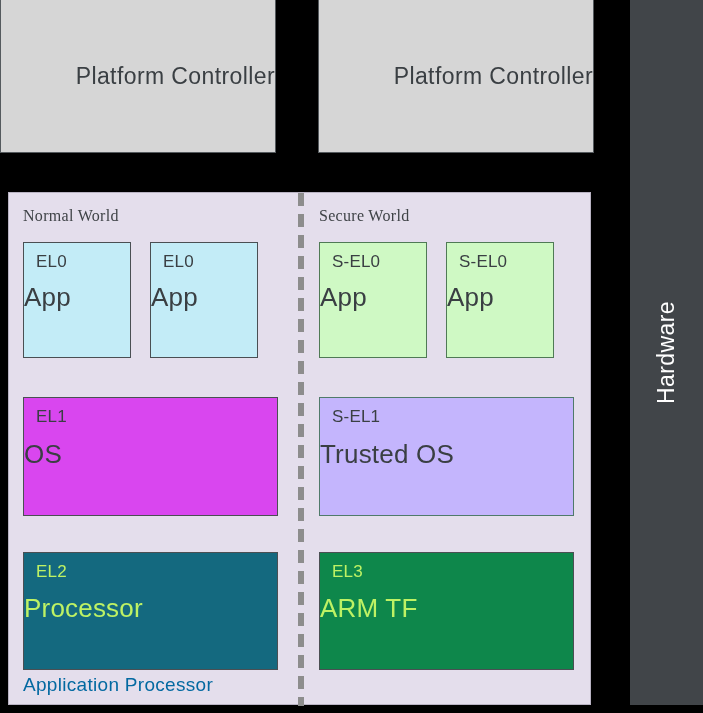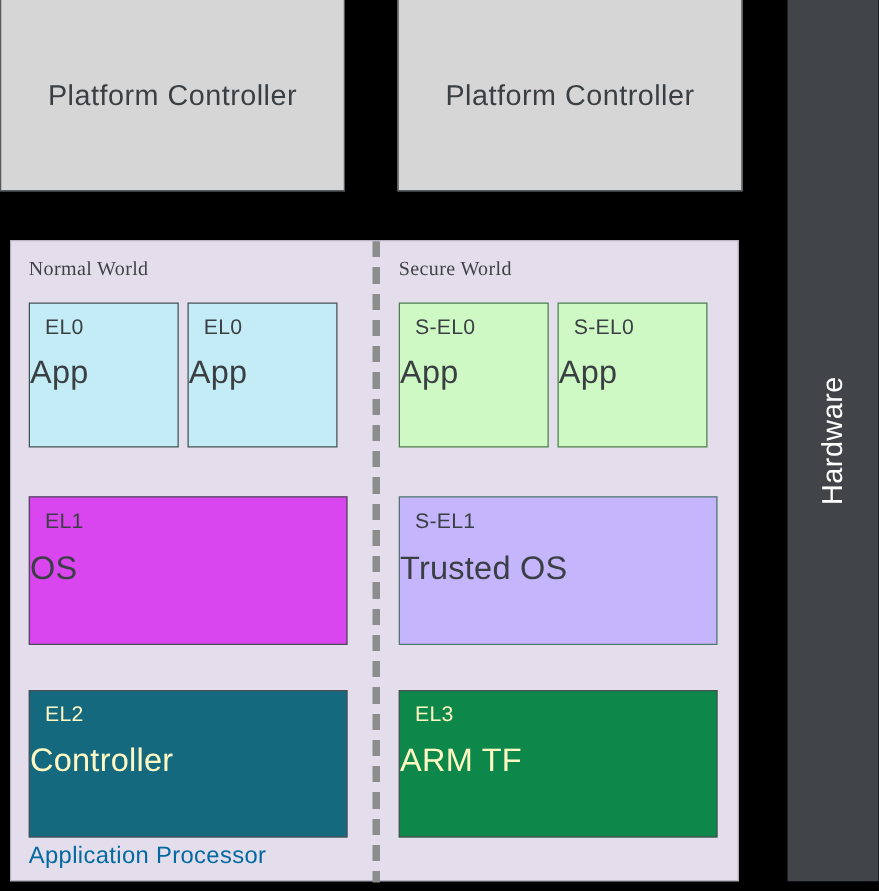--- a/index.html
+++ b/index.html
@@ -17,21 +17,21 @@
   }
 
   
   .platform-box {
     position: absolute;
     background: #D6D6D6;
     border: 1px solid #555a5e;
     box-sizing: border-box;
     display: flex;
     align-items: center;
-    justify-content: center;
+    justify-content: flex-end;
     color: #3a3f43;
     font-size: 23px;
     letter-spacing: 0.4px;
   }
   #platform-left  { left: 0px;   top: -1px; width: 276px; height: 154px; }
   #platform-right { left: 318px; top: -1px; width: 276px; height: 154px; }
 
   
   #ap-panel {
     position: absolute;
@@ -99,24 +99,24 @@
     left: 0;
     right: 0;
     top: 50%;
     transform: translateY(-58%);
     text-align: left;
     font-size: 26px;
     letter-spacing: 0.2px;
     white-space: nowrap;
   }
   .dark-text  { color: #3a3f43; }
-  .light-text { color: #fef9c3; }
-
-  
-  .app-box { top: 49px; height: 116px; width: 120px; }
+  .light-text { color: #bef264; }
+
+  
+  .app-box { top: 49px; height: 116px; width: 108px; }
   #nw-app-0 { left: 14px;  background: #C3ECF7; }
   #nw-app-1 { left: 141px; background: #C3ECF7; }
   #sw-app-0 { left: 310px; background: #CFF9C4; border-color: #4f7a55; }
   #sw-app-1 { left: 437px; background: #CFF9C4; border-color: #4f7a55; }
 
   
   .os-box { top: 204px; height: 119px; width: 255px; }
   #nw-os { left: 14px;  background: #d946ef; }
   #sw-os { left: 310px; background: #c4b5fd; border-color: #4f7a6a; }
 
@@ -173,21 +173,21 @@
       <span class="el-name dark-text">App</span>
     </div>
 
     <div class="el-box os-box" id="nw-os">
       <span class="el-tag dark-text">EL1</span>
       <span class="el-name dark-text">OS</span>
     </div>
 
     <div class="el-box fw-box" id="nw-fw">
       <span class="el-tag light-text">EL2</span>
-      <span class="el-name light-text">Controller</span>
+      <span class="el-name light-text">Processor</span>
     </div>
 
     <div class="el-box app-box" id="sw-app-0">
       <span class="el-tag dark-text">S-EL0</span>
       <span class="el-name dark-text">App</span>
     </div>
     <div class="el-box app-box" id="sw-app-1">
       <span class="el-tag dark-text">S-EL0</span>
       <span class="el-name dark-text">App</span>
     </div>

